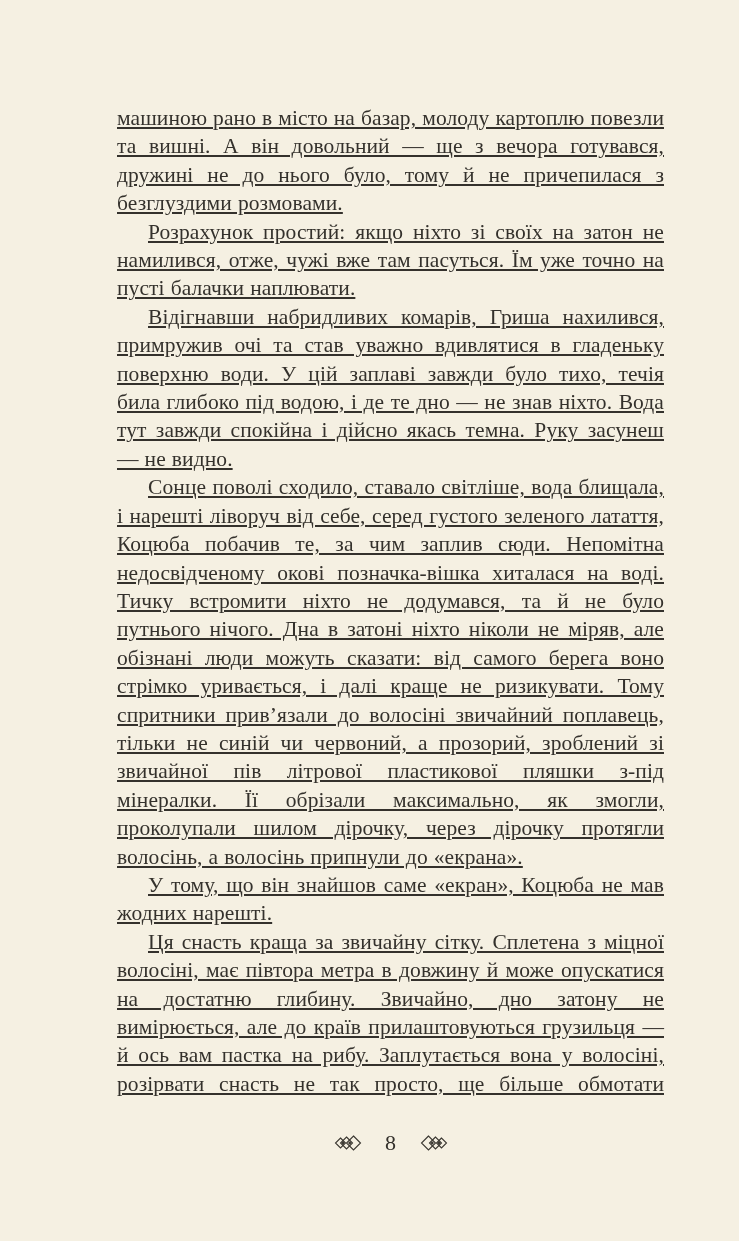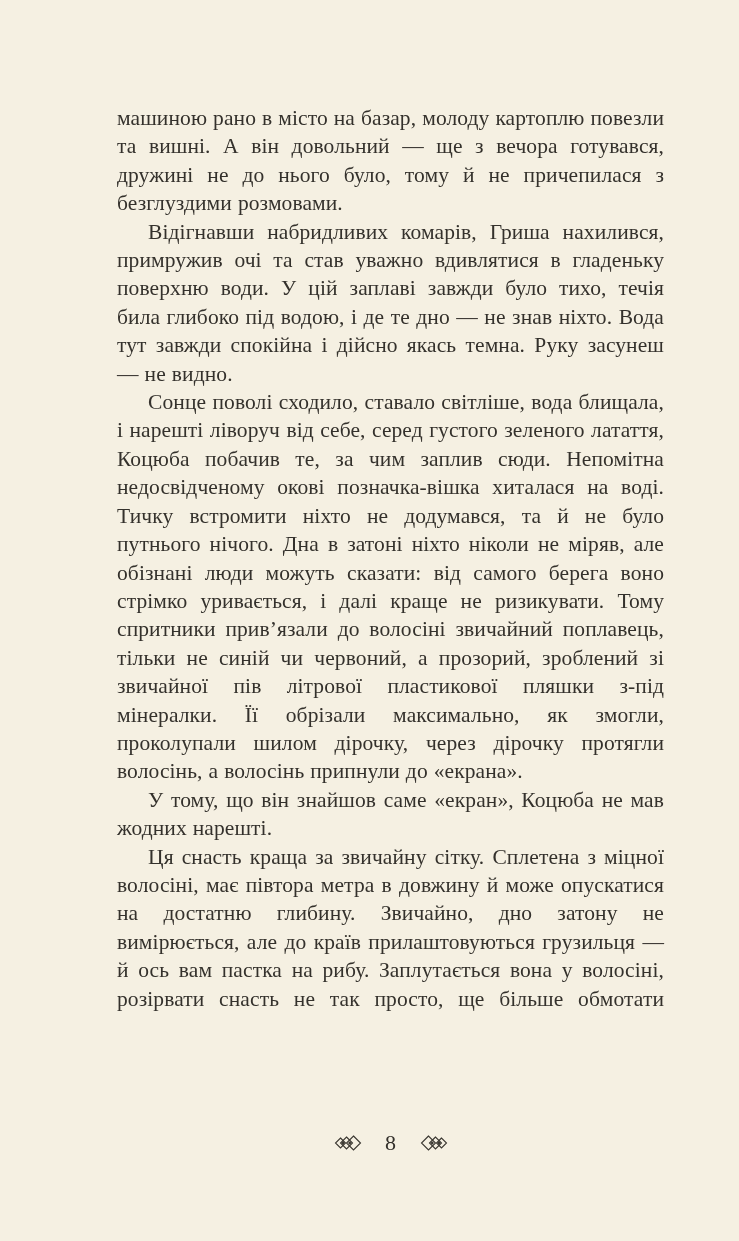--- a/index.html
+++ b/index.html
@@ -29,20 +29,21 @@
   }
   .text-column p {
     margin: 0;
     font-size: 21.5px;
     line-height: 28.4px;
     text-align: justify;
     text-indent: 31px;
     letter-spacing: 0.1px;
     word-spacing: 0.5px;
     color: #34312c;
+    text-decoration: underline;
   }
   .text-column p.no-indent {
     text-indent: 0;
   }
   .text-column p.cont-last {
     text-align-last: justify;
   }
   .footer {
     position: absolute;
     left: 117px;
@@ -68,20 +69,21 @@
     text-align: center;
   }
 </style>
 </head>
 <body>
 
 <div class="page">
 
   <div class="text-column">
     <p class="no-indent">машиною рано в місто на базар, молоду картоплю повезли та вишні. А він довольний — ще з вечора готувався, дружині не до нього було, тому й не причепилася з безглуздими розмовами.</p>
+    <p>Розрахунок простий: якщо ніхто зі своїх на затон не намилився, отже, чужі вже там пасуться. Їм уже точно на пусті балачки наплювати.</p>
     <p>Відігнавши набридливих комарів, Гриша нахилився, примружив очі та став уважно вдивлятися в гладеньку поверхню води. У цій заплаві завжди було тихо, течія била глибоко під водою, і де те дно — не знав ніхто. Вода тут завжди спокійна і дійсно якась темна. Руку засунеш — не видно.</p>
     <p>Сонце поволі сходило, ставало світліше, вода блищала, і нарешті ліворуч від себе, серед густого зеленого латаття, Коцюба побачив те, за чим заплив сюди. Непомітна недосвідченому окові позначка-вішка хиталася на воді. Тичку встромити ніхто не додумався, та й не було путнього нічого. Дна в затоні ніхто ніколи не міряв, але обізнані люди можуть сказати: від самого берега воно стрімко уривається, і далі краще не ризикувати. Тому спритники прив’язали до волосіні звичайний поплавець, тільки не синій чи червоний, а прозорий, зроблений зі звичайної пів літрової пластикової пляшки з-під мінералки. Її обрізали максимально, як змогли, проколупали шилом дірочку, через дірочку протягли волосінь, а волосінь припнули до «екрана».</p>
     <p>У тому, що він знайшов саме «екран», Коцюба не мав жодних нарешті.</p>
     <p class="cont-last">Ця снасть краща за звичайну сітку. Сплетена з міцної волосіні, має півтора метра в довжину й може опускатися на достатню глибину. Звичайно, дно затону не вимірюється, але до країв прилаштовуються грузильця — й ось вам пастка на рибу. Заплутається вона у волосіні, розірвати снасть не так просто, ще більше обмотати</p>
   </div>
 
   <div class="footer">
     <span class="ornament">
       <svg width="30" height="22" viewBox="0 0 30 22" aria-hidden="true">
         <g fill="none" stroke="#3a3731" stroke-width="1.1">

